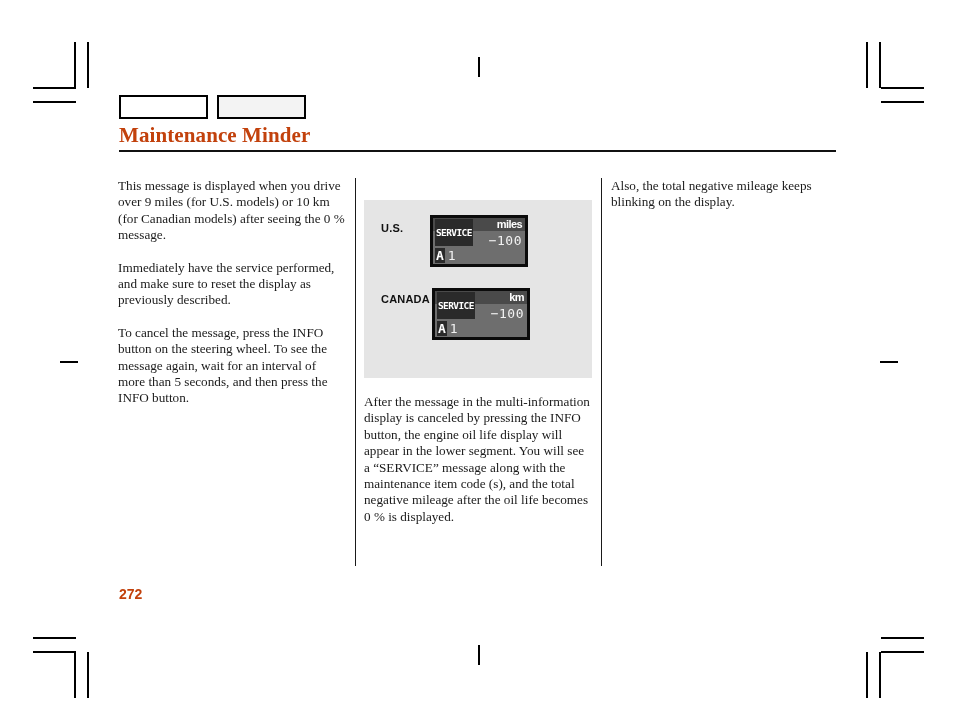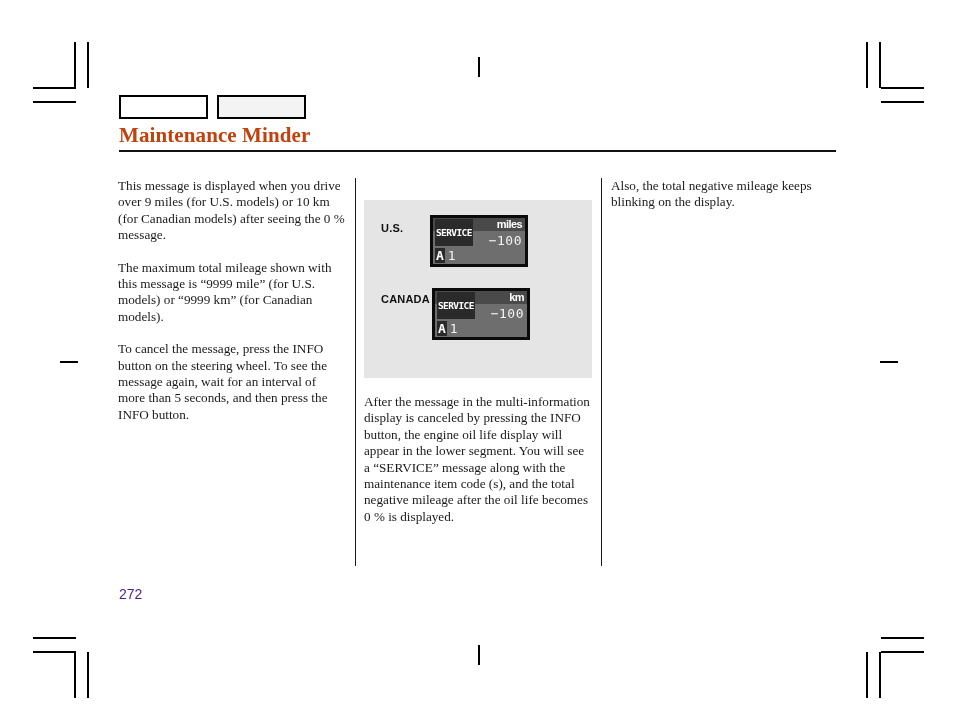--- a/index.html
+++ b/index.html
@@ -187,23 +187,23 @@
   .lcd-code .code-number {
     margin-left: 3px;
   }
 
   
   #page-number {
     position: absolute;
     left: 119px;
     top: 586px;
     font-family: "Liberation Sans", sans-serif;
-    font-weight: normal;
+    font-weight: bold;
     font-size: 14px;
-    color: #4c1d95;
+    color: #c2410c;
   }
 </style>
 </head>
 <body>
 
 <div id="page-body">
 
   <div class="mark mark-v" style="left:74px; top:42px; height:46px;"></div>
   <div class="mark mark-h" style="left:33px; top:87px; width:43px;"></div>
   <div class="mark mark-v" style="left:87px; top:42px; height:46px;"></div>
@@ -239,21 +239,21 @@
   </div>
 
   <div id="page-title">Maintenance Minder</div>
   <div id="title-rule"></div>
 
   <div class="col-divider" id="divider-1"></div>
   <div class="col-divider" id="divider-2"></div>
 
   <div class="column" id="col-left">
     <p>This message is displayed when you drive over 9 miles (for U.S. models) or 10 km (for Canadian models) after seeing the 0 % message.</p>
-    <p>The maximum total mileage shown with this message is “9999 mile” (for U.S. models) or “9999 km” (for Canadian models).</p>
+    <p>Immediately have the service performed, and make sure to reset the display as previously described.</p>
     <p>To cancel the message, press the INFO button on the steering wheel. To see the message again, wait for an interval of more than 5 seconds, and then press the INFO button.</p>
   </div>
 
   <div class="column" id="col-mid">
 
     <div id="figure">
 
       <div class="region-label" id="label-us">U.S.</div>
 
       <div class="lcd" id="lcd-us">

